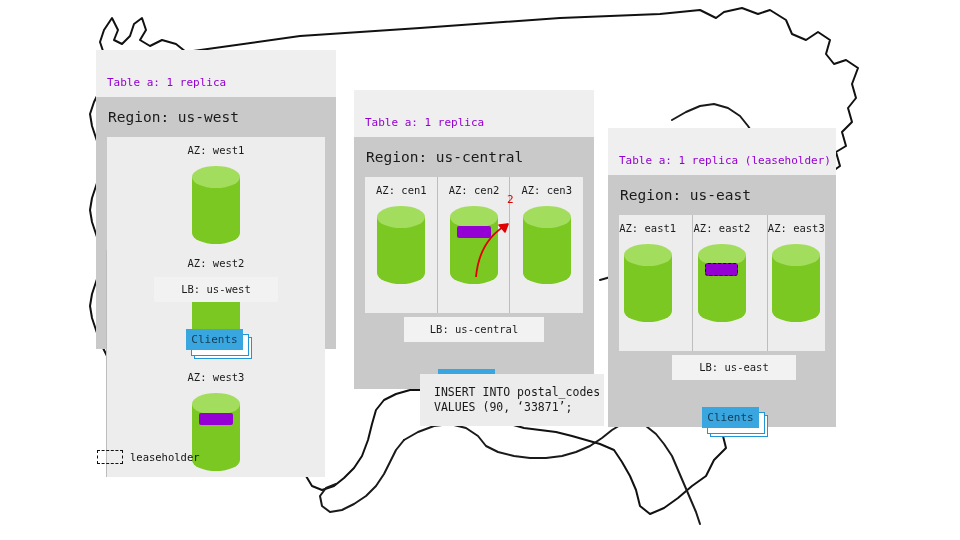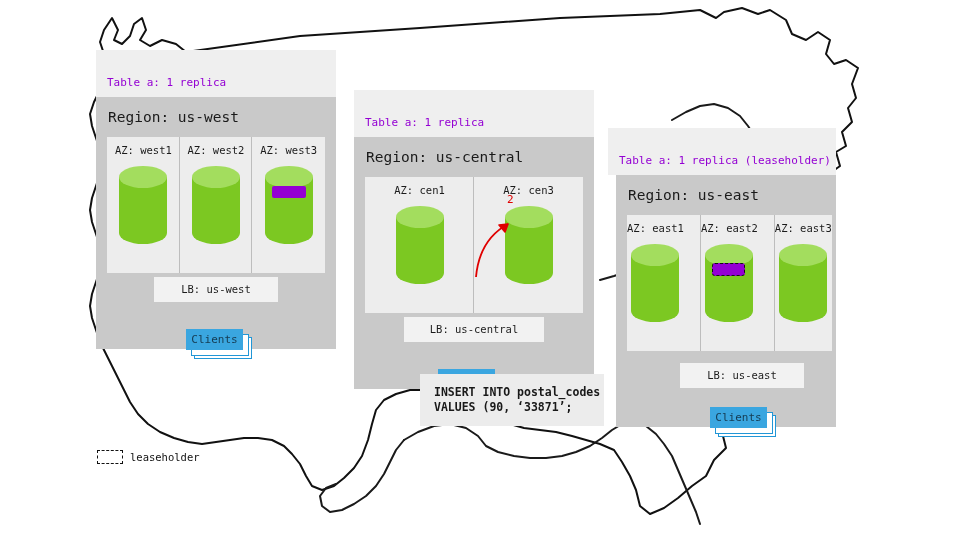--- a/index.html
+++ b/index.html
@@ -49,21 +49,21 @@
   .clients .sheet{position:absolute;border:1.3px solid #2196d6;background:#ffffff;}
   .clients .front{
     position:absolute;left:0;top:0;background:#3aa6e0;color:#153b52;
     font-size:11px;line-height:1;display:flex;align-items:center;justify-content:center;
     white-space:nowrap;
     text-align:right;
   }
 
   .sqlbox{
     position:absolute;background:#ececec;color:#191919;
-    font-size:11.5px;line-height:15px;padding:11px 14px;white-space:pre;font-weight:bold;
+    font-size:11.5px;line-height:15px;padding:11px 14px;white-space:pre;
   }
 
   .arrow-label{position:absolute;color:#e00000;font-size:11px;line-height:1;}
 
   .legend{position:absolute;display:flex;align-items:center;gap:7px;}
   .legend .swatch{width:24px;height:12px;border:1.6px dashed #111;background:transparent;}
   .legend .ltext{font-size:10.5px;color:#111;line-height:1;white-space:nowrap;}
 </style>
 </head>
 <body>
@@ -102,21 +102,21 @@
   <path fill="none" stroke="#1a1a1a" stroke-width="2" stroke-linejoin="round" stroke-linecap="round" d="M672,120 L686,112 L700,106 L714,104 L728,108 L740,116 L748,126
        L756,138 L766,146 L778,150 L790,150 L800,146"></path>
   <path fill="none" stroke="#1a1a1a" stroke-width="2" stroke-linejoin="round" stroke-linecap="round" d="M600,280 L614,276 L626,272 L638,268 L648,262 L656,254"></path>
 </svg>
 
 <div class="card" style="left:96px;top:50px;width:240px;">
   <div class="card-header">Table a: 1 replica</div>
   <div class="card-body" style="height:252px;position:relative;">
     <div class="region-title">Region: us-west</div>
 
-    <div class="az-row" style="height:136px;">
+    <div class="az-row" style="height:136px;flex-direction:column;">
       <div class="az-col">
         <div class="az-label">AZ: west1</div>
         <div class="cyl-wrap">
           <svg class="cyl" width="50" height="82" viewBox="0 0 50 82">
             <path d="M1,13 L1,69 A24,11 0 0 0 49,69 L49,13 Z" fill="#7cc822"></path>
             <ellipse cx="25" cy="13" rx="24" ry="11" fill="#a3dd5e"></ellipse>
           </svg>
         </div>
       </div>
       <div class="az-col">
@@ -156,20 +156,30 @@
     <div class="region-title">Region: us-central</div>
 
     <div class="az-row" style="height:136px;">
       <div class="az-col">
         <div class="az-label">AZ: cen1</div>
         <div class="cyl-wrap">
           <svg class="cyl" width="50" height="82" viewBox="0 0 50 82">
             <path d="M1,13 L1,69 A24,11 0 0 0 49,69 L49,13 Z" fill="#7cc822"></path>
             <ellipse cx="25" cy="13" rx="24" ry="11" fill="#a3dd5e"></ellipse>
           </svg>
+        </div>
+      </div>
+      <div class="az-col">
+        <div class="az-label">AZ: cen2</div>
+        <div class="cyl-wrap">
+          <svg class="cyl" width="50" height="82" viewBox="0 0 50 82">
+            <path d="M1,13 L1,69 A24,11 0 0 0 49,69 L49,13 Z" fill="#7cc822"></path>
+            <ellipse cx="25" cy="13" rx="24" ry="11" fill="#a3dd5e"></ellipse>
+          </svg>
+          <div class="replica" style="left:8px;top:22px;width:34px;height:12px;"></div>
         </div>
       </div>
       <div class="az-col">
         <div class="az-label">AZ: cen3</div>
         <div class="cyl-wrap">
           <svg class="cyl" width="50" height="82" viewBox="0 0 50 82">
             <path d="M1,13 L1,69 A24,11 0 0 0 49,69 L49,13 Z" fill="#7cc822"></path>
             <ellipse cx="25" cy="13" rx="24" ry="11" fill="#a3dd5e"></ellipse>
           </svg>
         </div>
@@ -189,21 +199,21 @@
 </div>
 
 <svg class="map" viewBox="0 0 960 540">
   <path d="M476,277 C478,255 486,236 508,224" fill="none" stroke="#e00000" stroke-width="1.8"></path>
   <path d="M508,224 L499,225 L505,232 Z" fill="#e00000" stroke="#e00000" stroke-width="1.6" stroke-linejoin="round"></path>
 </svg>
 <div class="arrow-label" style="left:507px;top:194px;">2</div>
 
 <div class="card" style="left:608px;top:128px;width:228px;">
   <div class="card-header">Table a: 1 replica (leaseholder)</div>
-  <div class="card-body" style="height:252px;position:relative;margin-left:8px;">
+  <div class="card-body" style="height:252px;position:relative;">
     <div class="region-title">Region: us-east</div>
 
     <div class="az-row" style="height:136px;gap:17px;">
       <div class="az-col">
         <div class="az-label">AZ: east1</div>
         <div class="cyl-wrap">
           <svg class="cyl" width="50" height="82" viewBox="0 0 50 82">
             <path d="M1,13 L1,69 A24,11 0 0 0 49,69 L49,13 Z" fill="#7cc822"></path>
             <ellipse cx="25" cy="13" rx="24" ry="11" fill="#a3dd5e"></ellipse>
           </svg>
@@ -223,21 +233,21 @@
         <div class="az-label">AZ: east3</div>
         <div class="cyl-wrap">
           <svg class="cyl" width="50" height="82" viewBox="0 0 50 82">
             <path d="M1,13 L1,69 A24,11 0 0 0 49,69 L49,13 Z" fill="#7cc822"></path>
             <ellipse cx="25" cy="13" rx="24" ry="11" fill="#a3dd5e"></ellipse>
           </svg>
         </div>
       </div>
     </div>
 
-    <div class="lb" style="left:64px;top:188px;width:100px;">LB: us-east</div>
+    <div class="lb" style="left:64px;top:180px;width:100px;">LB: us-east</div>
 
     <div class="clients" style="left:94px;top:232px;width:68px;height:28px;">
       <div class="sheet" style="left:8px;top:8px;width:56px;height:20px;"></div>
       <div class="sheet" style="left:5px;top:5px;width:56px;height:20px;"></div>
       <div class="front" style="width:57px;height:21px;">Clients</div>
     </div>
   </div>
 </div>
 
 <div class="legend" style="left:97px;top:450px;">

